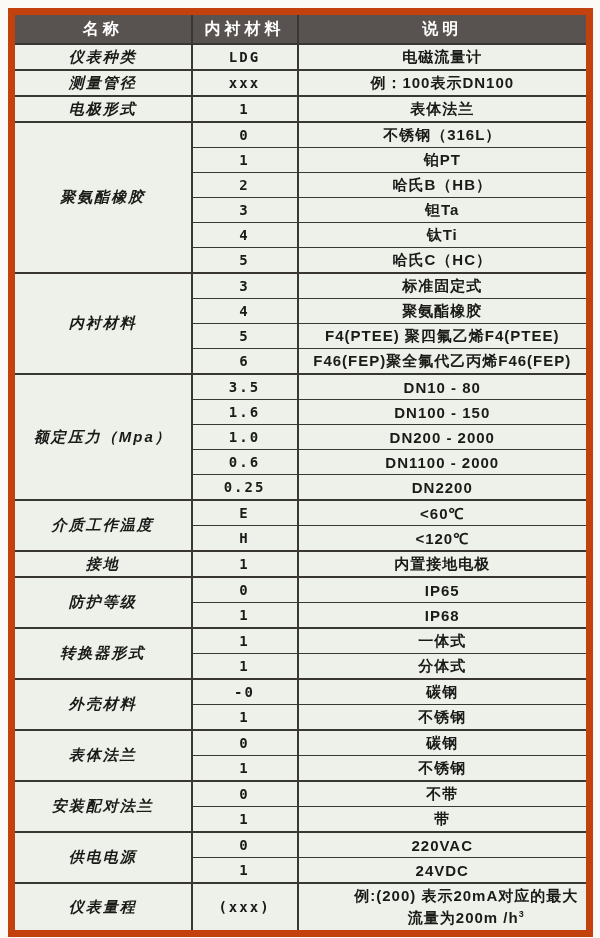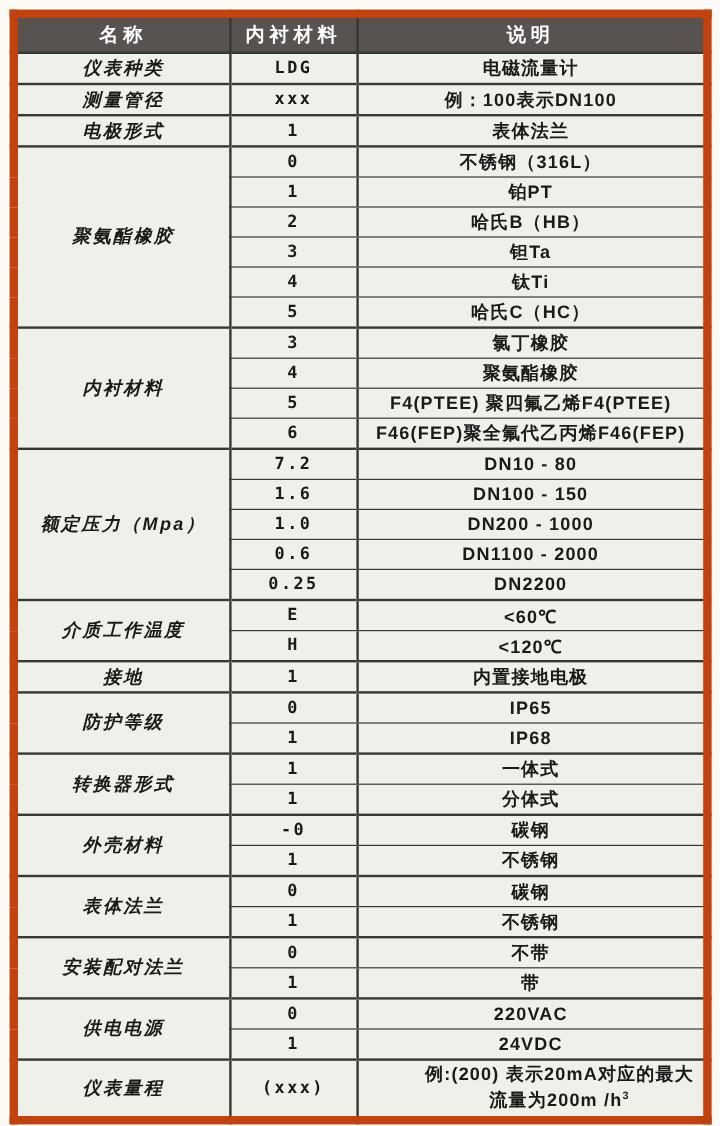--- a/index.html
+++ b/index.html
@@ -137,47 +137,47 @@
       <td class="desc">钛Ti</td>
     </tr>
     <tr>
       <td class="code">5</td>
       <td class="desc">哈氏C（HC）</td>
     </tr>
 
     <tr class="gs">
       <td class="name" rowspan="4">内衬材料</td>
       <td class="code">3</td>
-      <td class="desc">氯丁橡胶</td>
+      <td class="desc">标准固定式</td>
     </tr>
     <tr>
       <td class="code">4</td>
       <td class="desc">聚氨酯橡胶</td>
     </tr>
     <tr>
       <td class="code">5</td>
       <td class="desc">F4(PTEE) 聚四氟乙烯F4(PTEE)</td>
     </tr>
     <tr>
       <td class="code">6</td>
       <td class="desc">F46(FEP)聚全氟代乙丙烯F46(FEP)</td>
     </tr>
 
     <tr class="gs">
       <td class="name" rowspan="5">额定压力（Mpa）</td>
-      <td class="code">7.2</td>
+      <td class="code">3.5</td>
       <td class="desc">DN10 - 80</td>
     </tr>
     <tr>
       <td class="code">1.6</td>
       <td class="desc">DN100 - 150</td>
     </tr>
     <tr>
       <td class="code">1.0</td>
-      <td class="desc">DN200 - 1000</td>
+      <td class="desc">DN200 - 2000</td>
     </tr>
     <tr>
       <td class="code">0.6</td>
       <td class="desc">DN1100 - 2000</td>
     </tr>
     <tr>
       <td class="code">0.25</td>
       <td class="desc">DN2200</td>
     </tr>
 

